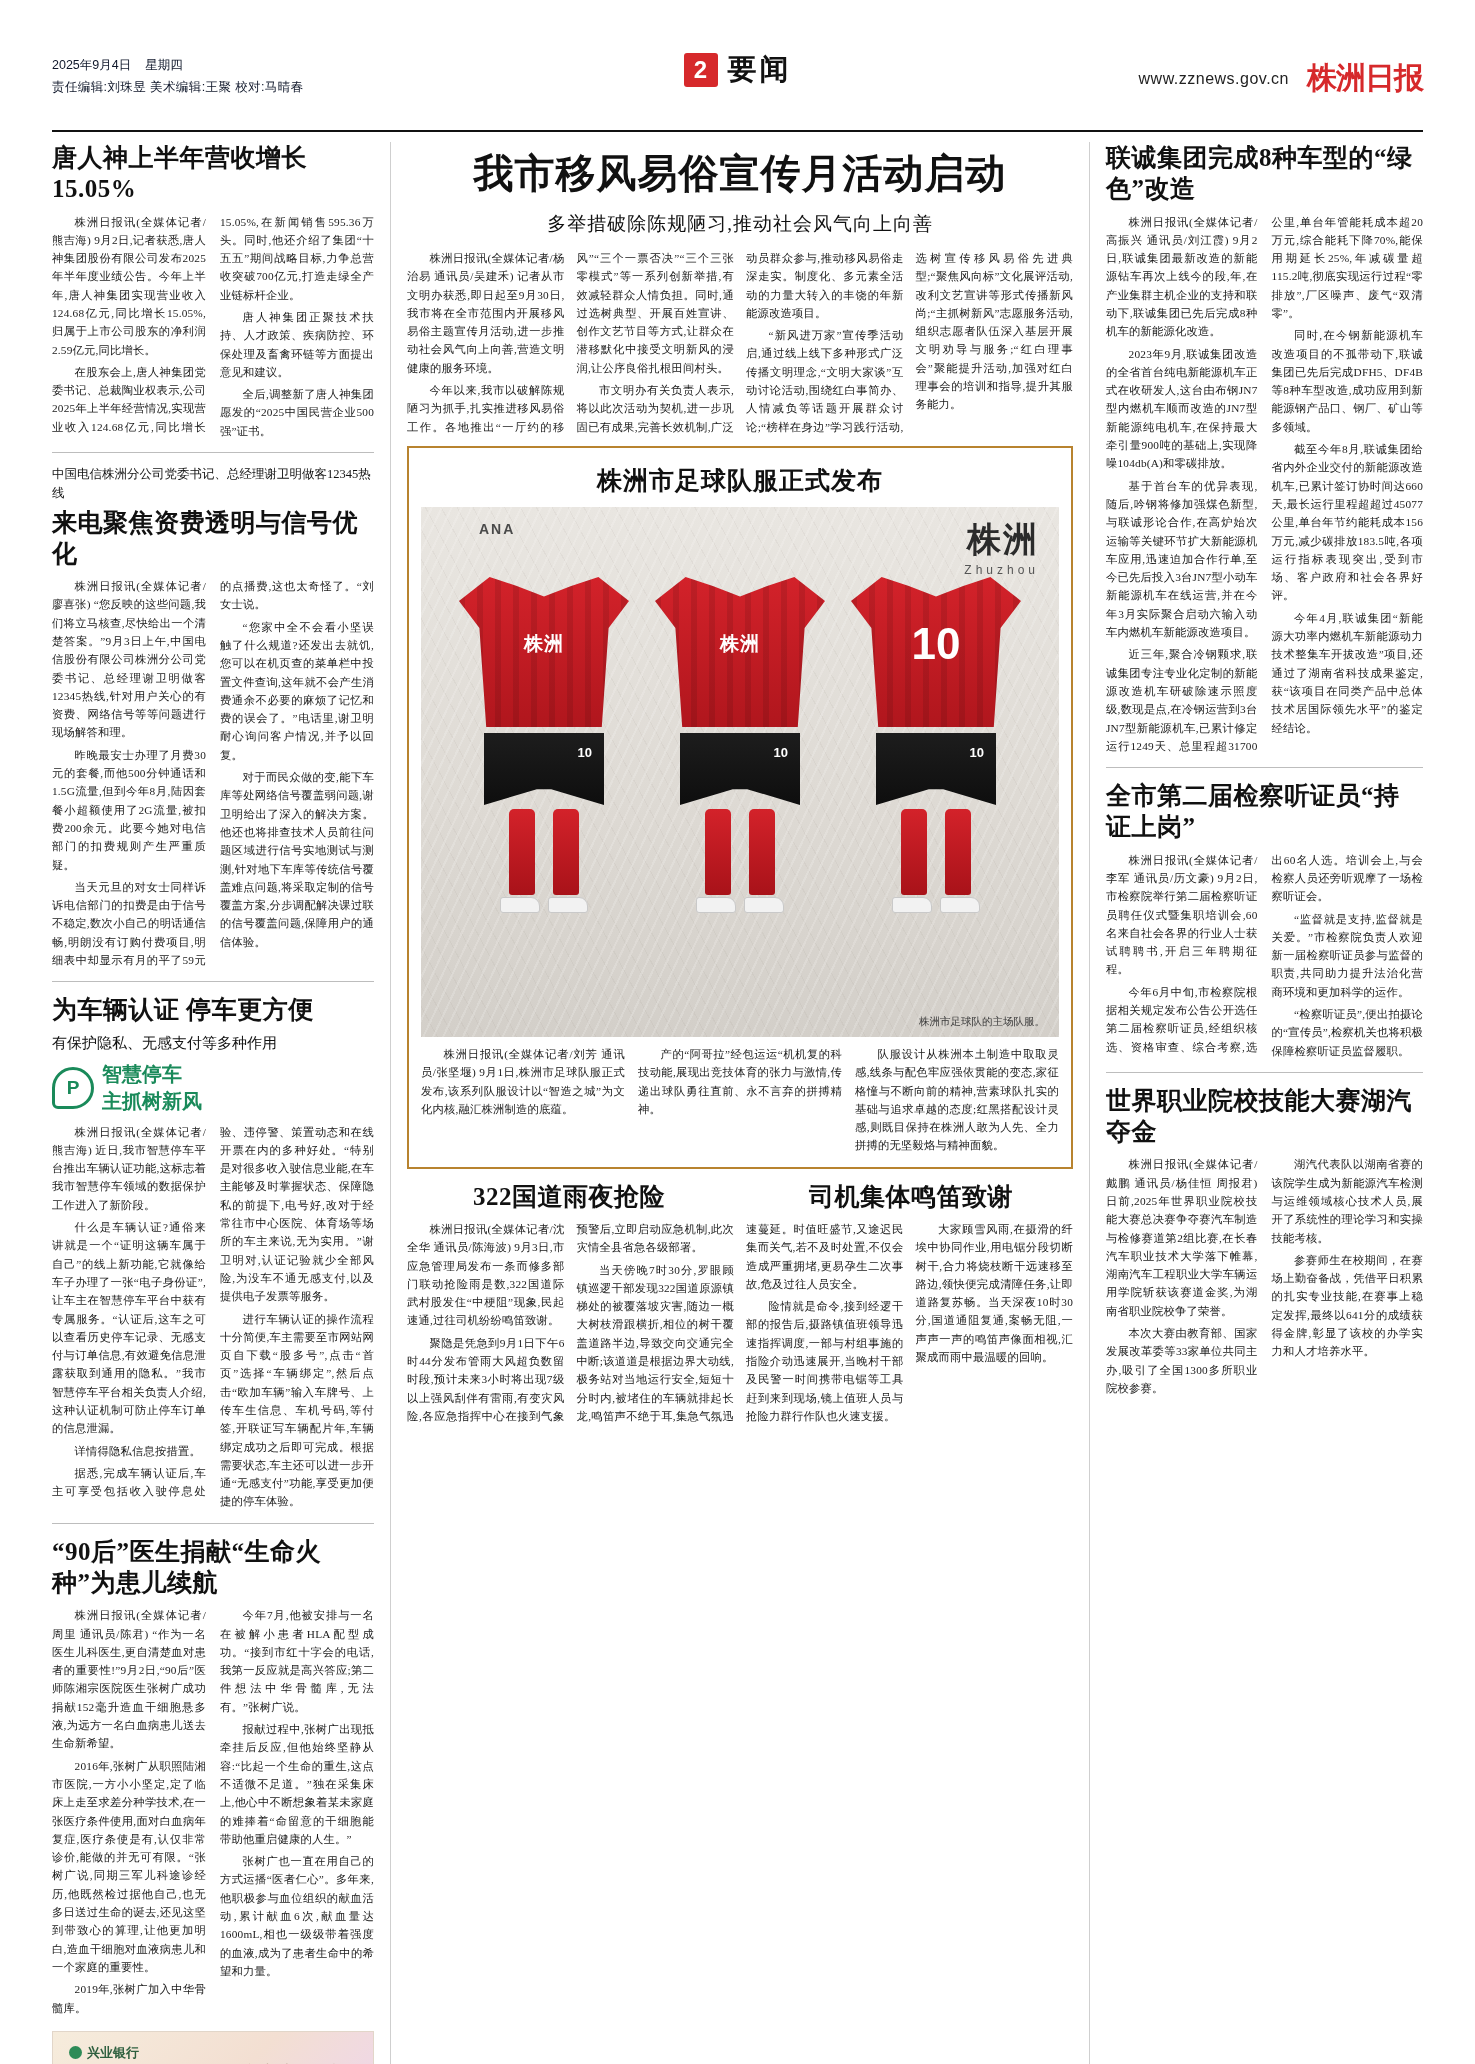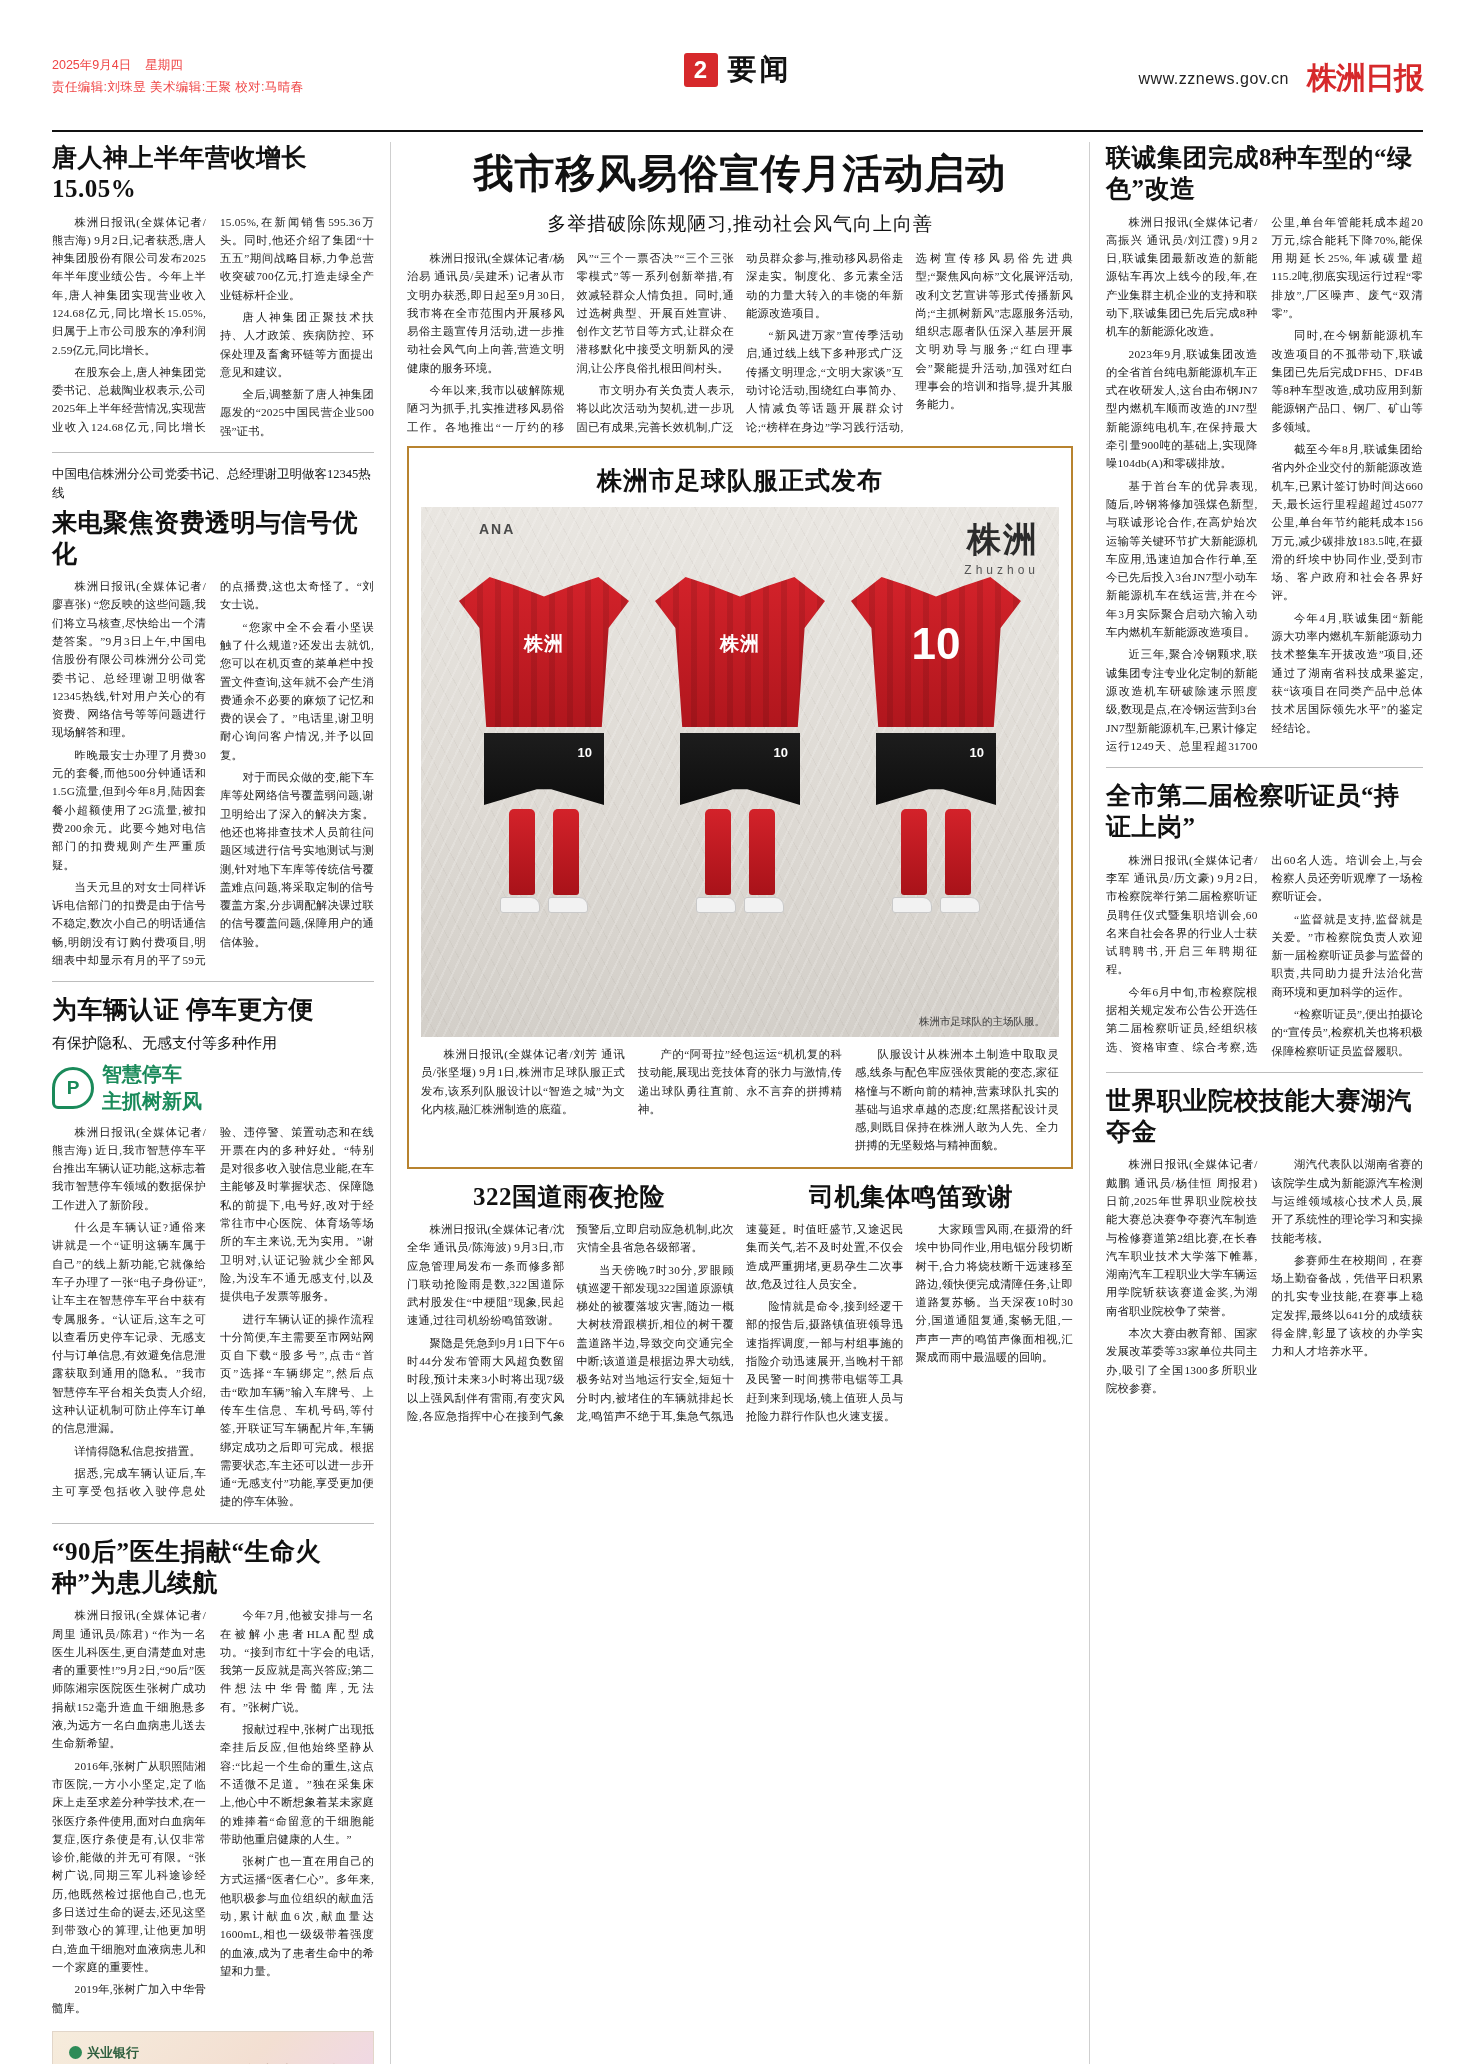--- a/index.html
+++ b/index.html
@@ -14,21 +14,21 @@
   }
   .page { position:relative; width:1475px; height:2064px; padding:0; }
 
   
   .masthead {
     position:relative;
     height:86px;
     margin:46px 52px 0 52px;
     border-bottom:2px solid #111;
   }
-  .mh-left { position:absolute; left:0; top:8px; font-size:12.5px; line-height:22px; color:#ef4444;
+  .mh-left { position:absolute; left:0; top:8px; font-size:12.5px; line-height:22px; color:#0f172a;
              font-family:"Liberation Sans", sans-serif; }
   .mh-left .row2 { letter-spacing:.4px; }
   .mh-center { position:absolute; left:50%; transform:translateX(-50%); top:4px;
                display:flex; align-items:center; gap:10px; }
   .pagenum {
     width:34px; height:34px; background:#d6292b; color:#fff;
     font-size:24px; font-weight:bold; display:flex; align-items:center; justify-content:center;
     font-family:"Liberation Sans", sans-serif; border-radius:3px;
   }
   .sectionname { font-size:29px; font-weight:bold; letter-spacing:3px; }
@@ -314,21 +314,21 @@
 
     <div class="col colB">
 
       <h2 class="hl">联诚集团完成8种车型的“绿色”改造</h2>
       <div class="body2">
         <p class="t">株洲日报讯(全媒体记者/高振兴 通讯员/刘江霞) 9月2日,联诚集团最新改造的新能源钻车再次上线今的段,年,在产业集群主机企业的支持和联动下,联诚集团已先后完成8种机车的新能源化改造。</p>
         <p class="t">2023年9月,联诚集团改造的全省首台纯电新能源机车正式在收研发人,这台由布钢JN7型内燃机车顺而改造的JN7型新能源纯电机车,在保持最大牵引量900吨的基础上,实现降噪104db(A)和零碳排放。</p>
         <p class="t">基于首台车的优异表现,随后,吟钢将修加强煤色新型,与联诚形论合作,在高炉始次运输等关键环节扩大新能源机车应用,迅速迫加合作行单,至今已先后投入3台JN7型小动车新能源机车在线运营,并在今年3月实际聚合启动六输入动车内燃机车新能源改造项目。</p>
         <p class="t">近三年,聚合冷钢颗求,联诚集团专注专业化定制的新能源改造机车研破除速示照度级,数现是点,在冷钢运营到3台JN7型新能源机车,已累计修定运行1249天、总里程超31700公里,单台年管能耗成本超20万元,综合能耗下降70%,能保用期延长25%,年减碳量超115.2吨,彻底实现运行过程“零排放”,厂区噪声、废气“双清零”。</p>
         <p class="t">同时,在今钢新能源机车改造项目的不孤带动下,联诚集团已先后完成DFH5、DF4B等8种车型改造,成功应用到新能源钢产品口、钢厂、矿山等多领域。</p>
-        <p class="t">截至今年8月,联诚集团给省内外企业交付的新能源改造机车,已累计签订协时间达660天,最长运行里程超超过45077公里,单台年节约能耗成本156万元,减少碳排放183.5吨,在摄滑的纤埃中协同作业,受到市场、客户政府和社会各界好评。</p>
+        <p class="t">截至今年8月,联诚集团给省内外企业交付的新能源改造机车,已累计签订协时间达660天,最长运行里程超超过45077公里,单台年节约能耗成本156万元,减少碳排放183.5吨,各项运行指标表现突出,受到市场、客户政府和社会各界好评。</p>
         <p class="t">今年4月,联诚集团“新能源大功率内燃机车新能源动力技术整集车开拔改造”项目,还通过了湖南省科技成果鉴定,获“该项目在同类产品中总体技术居国际领先水平”的鉴定经结论。</p>
       </div>
 
       <div class="rule"></div>
 
       <h2 class="hl">全市第二届检察听证员“持证上岗”</h2>
       <div class="body2">
         <p class="t">株洲日报讯(全媒体记者/李军 通讯员/历文豪) 9月2日,市检察院举行第二届检察听证员聘任仪式暨集职培训会,60名来自社会各界的行业人士获试聘聘书,开启三年聘期征程。</p>
         <p class="t">今年6月中旬,市检察院根据相关规定发布公告公开选任第二届检察听证员,经组织核选、资格审查、综合考察,选出60名人选。培训会上,与会检察人员还旁听观摩了一场检察听证会。</p>
         <p class="t">“监督就是支持,监督就是关爱。”市检察院负责人欢迎新一届检察听证员参与监督的职责,共同助力提升法治化营商环境和更加科学的运作。</p>

